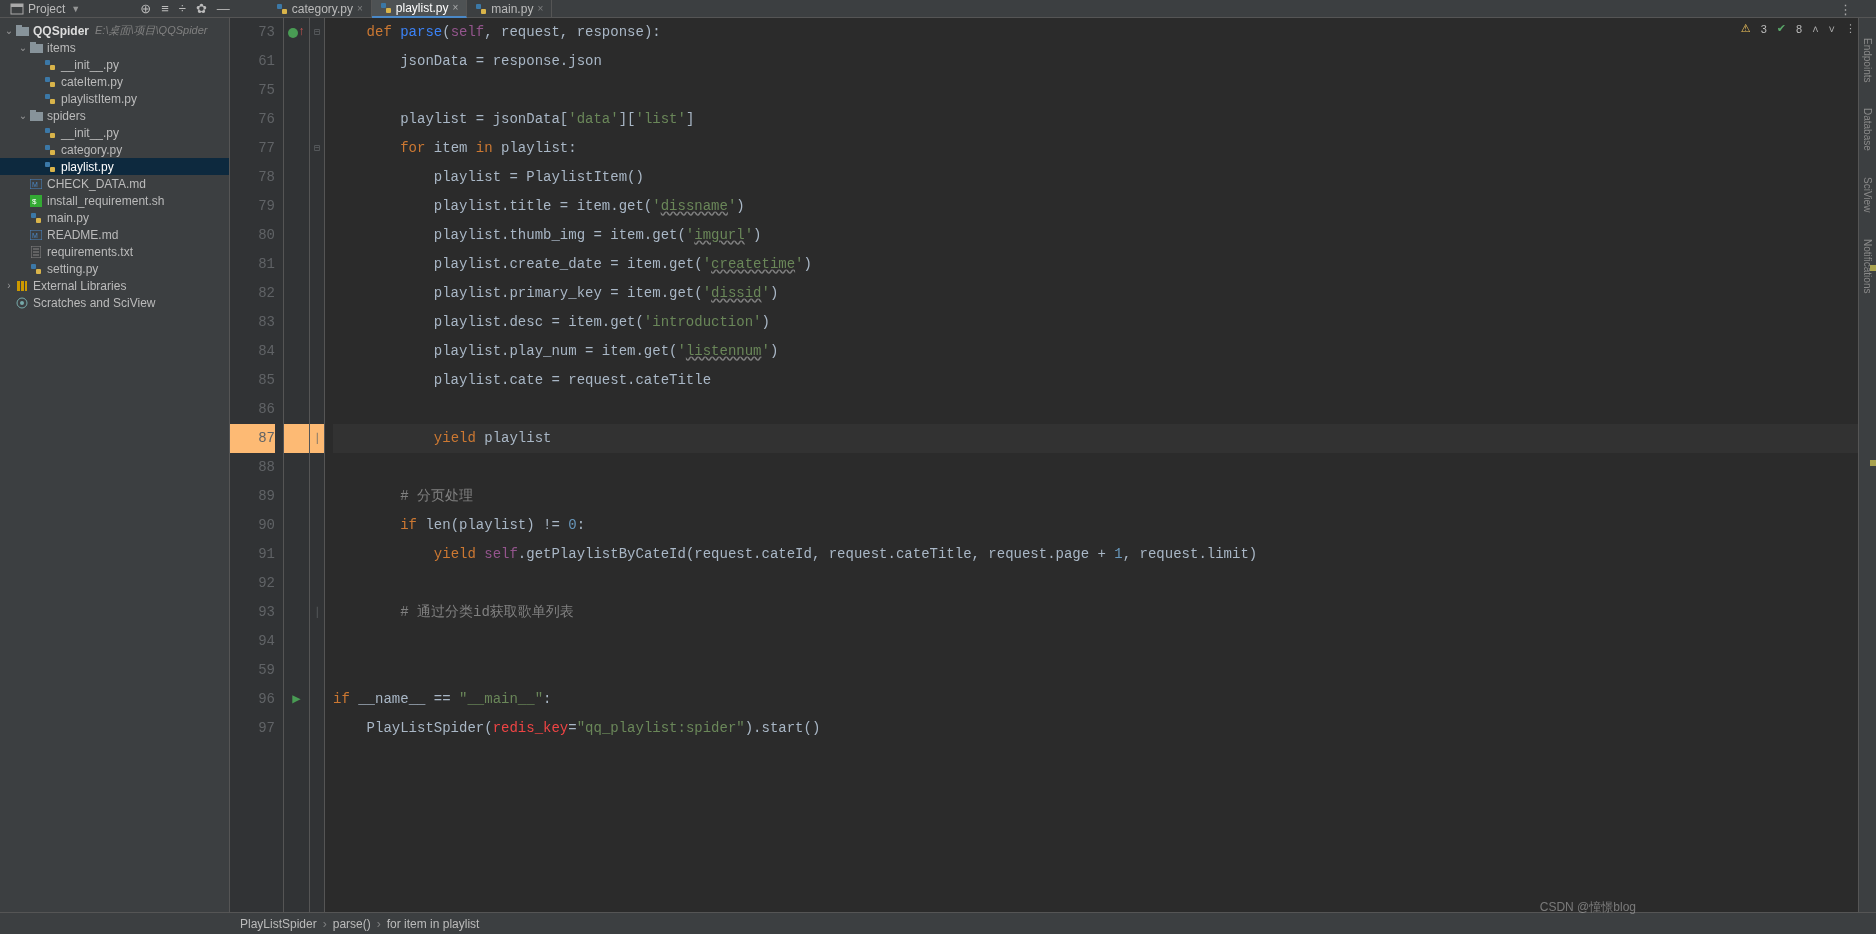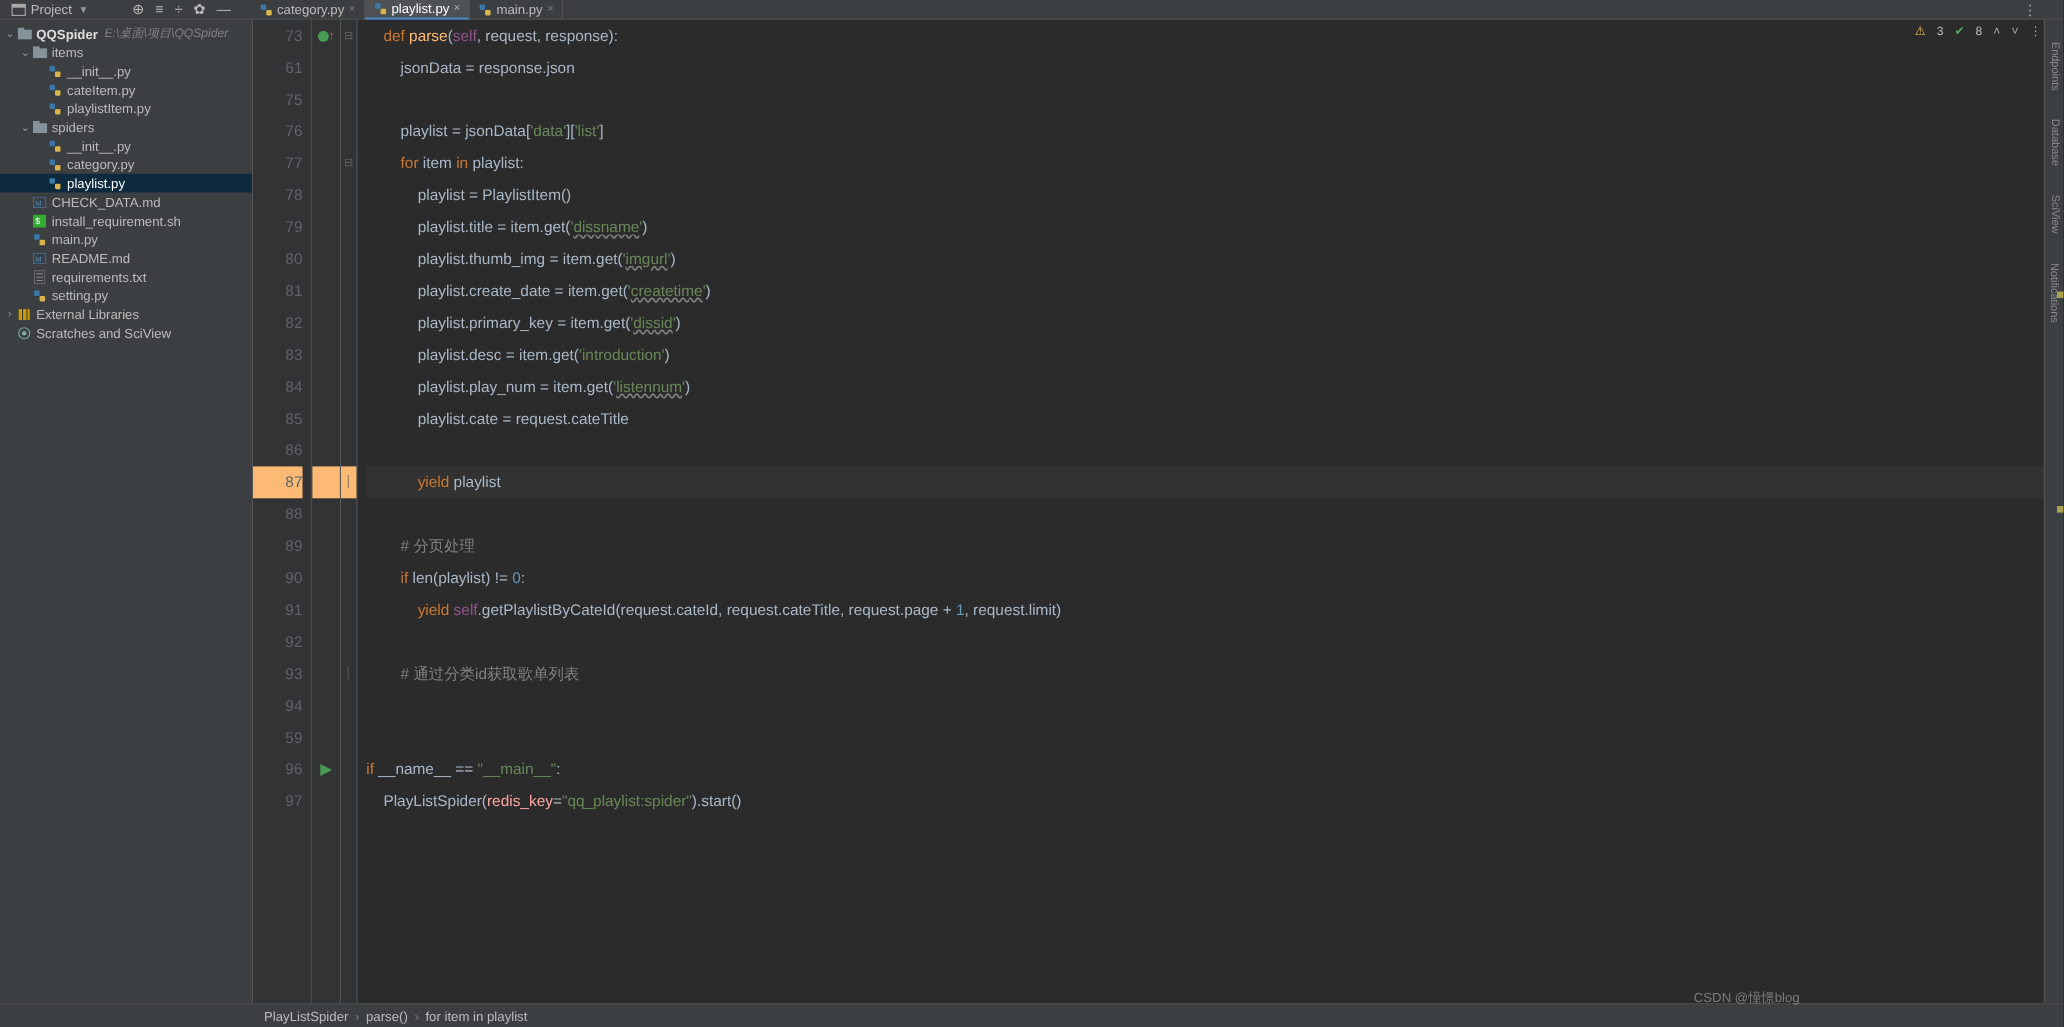--- a/index.html
+++ b/index.html
@@ -12,20 +12,21 @@
   height: 934px;
   overflow: hidden;
   position: relative;
 }
 .top-toolbar {
   height: 18px;
   display: flex;
   align-items: center;
   background: #3c3f41;
   border-bottom: 1px solid #555;
+  gap: 20px;
 }
 .project-selector {
   display: flex;
   align-items: center;
   padding: 0 10px;
   color: #bbb;
   cursor: pointer;
 }
 .project-selector svg { margin-right: 4px; }
 .proj-label { margin-right: 6px; }
@@ -107,21 +108,21 @@
   align-items: center;
   z-index: 5;
 }
 .warn-ico { color: #f2c55c; }
 .chk-ico { color: #59a869; }
 .arrow-btn { cursor: pointer; color: #aaa; }
 .editor {
   flex: 1;
   display: flex;
   background: #2b2b2b;
-  font-family: Liberation Sans, sans-serif;
+  font-family: Liberation Mono, monospace;
   font-size: 14px;
   line-height: 29px;
   overflow: auto;
 }
 .gutter {
   width: 54px;
   background: #313335;
   color: #606366;
   text-align: right;
   padding-right: 8px;
@@ -146,26 +147,26 @@
   white-space: pre;
 }
 .gutter .ln { height: 29px; }
 .markers .mk { height: 29px; display:flex; align-items:center; justify-content:center;}
 .fold-col .fc { height: 29px; display:flex; align-items:center; justify-content:center; }
 .code .cl { height: 29px; }
 .code .cl.hl { background: #323232; }
 .cur-line { background: #fdba74; }
 .kw { color: #cc7832; }
 .self { color: #94558d; }
-.fn { color: #fdba74; }
+.fn { color: #3b82f6; }
 .str { color: #6a8759; }
 .strwarn { color: #6a8759; text-decoration: underline wavy #808080; }
 .num { color: #6897bb; }
 .cmt { color: #808080; }
-.param { color: #fca5a5; }
+.param { color: #ef4444; }
 .breadcrumb {
   height: 22px;
   background: #3c3f41;
   border-top: 1px solid #555;
   display: flex;
   align-items: center;
   padding-left: 240px;
   color: #bbb;
   font-size: 12px;
   gap: 6px;

